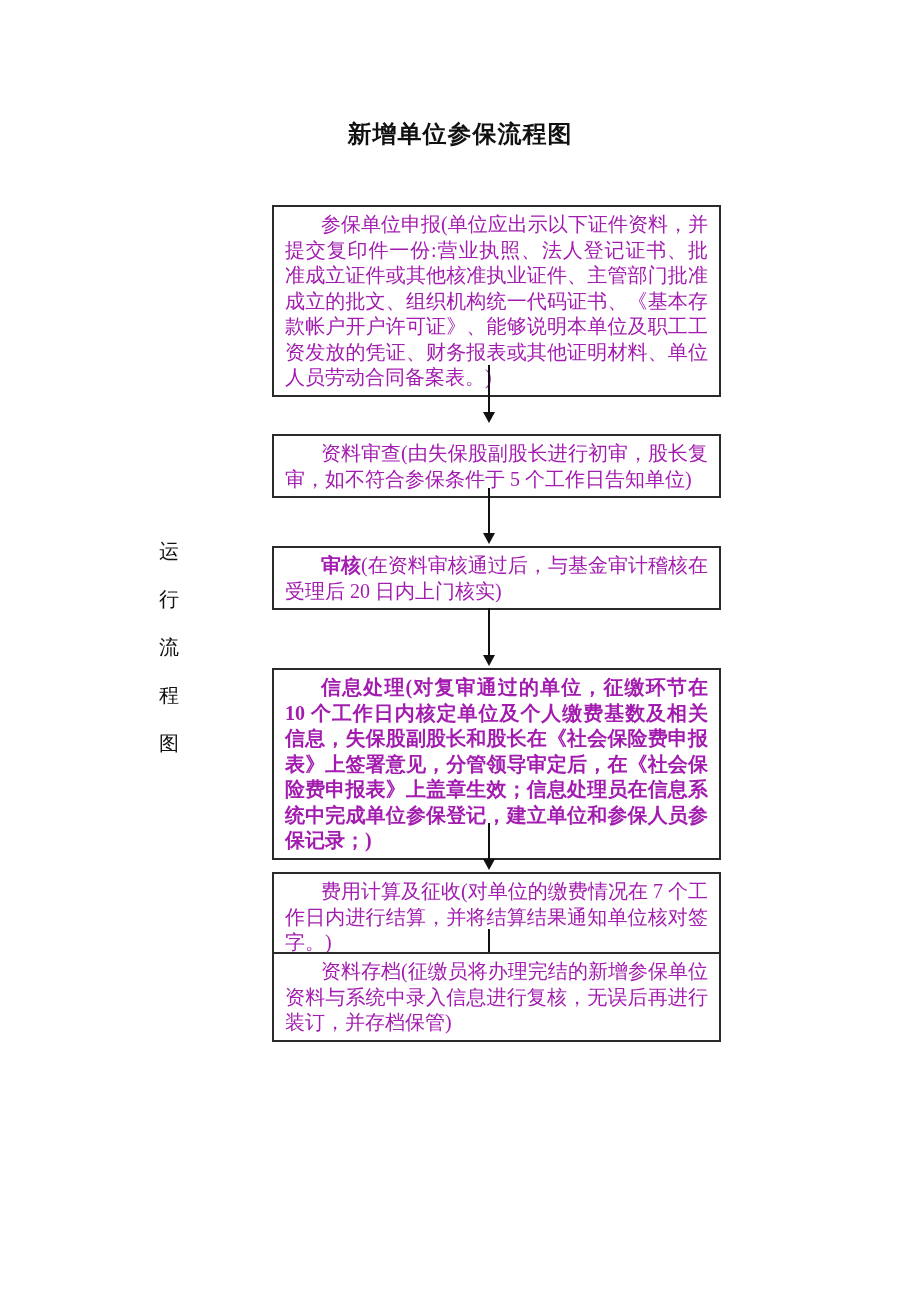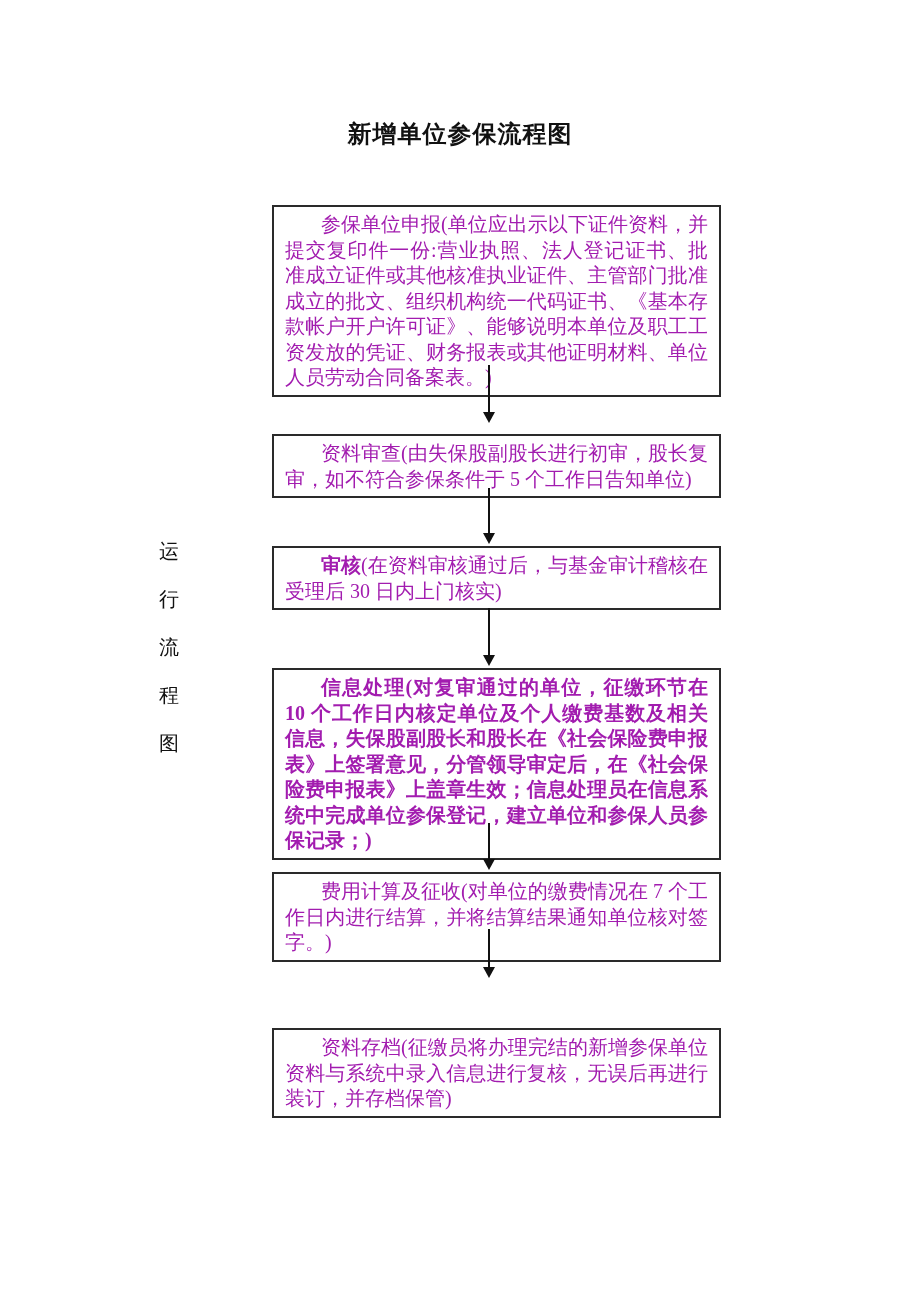--- a/index.html
+++ b/index.html
@@ -52,21 +52,21 @@
     line-height: 25.5px;
     text-align: justify;
     color: #a21caf;
   }
   .flow-node b { font-weight: 700; margin-left: 36px; }
   .node-1 { top: 205px; }
   .node-2 { top: 434px; }
   .node-3 { top: 546px; }
   .node-4 { top: 668px; font-weight: bold; }
   .node-5 { top: 872px; }
-  .node-6 { top: 1028px; }
+  .node-6 { top: 952px; }
   .arrow {
     position: absolute;
     left: 482px;
     width: 13px;
   }
   .arrow .shaft {
     position: absolute;
     left: 50%;
     transform: translateX(-50%);
     top: 0;
@@ -118,21 +118,21 @@
   <div class="flow-node node-2">
     <b></b><span>资料审查(由失保股副股长进行初审，股长复审，如不符合参保条件于 5 个工作日告知单位)</span>
   </div>
 
   <div class="arrow arrow-2">
     <div class="shaft"></div>
     <div class="head"></div>
   </div>
 
   <div class="flow-node node-3">
-    <b>审核</b><span>(在资料审核通过后，与基金审计稽核在受理后 30 日内上门核实)</span>
+    <b>审核</b><span>(在资料审核通过后，与基金审计稽核在受理后 20 日内上门核实)</span>
   </div>
 
   <div class="arrow arrow-3">
     <div class="shaft"></div>
     <div class="head"></div>
   </div>
 
   <div class="flow-node node-4">
     <b></b><span>信息处理(对复审通过的单位，征缴环节在 10 个工作日内核定单位及个人缴费基数及相关信息，失保股副股长和股长在《社会保险费申报表》上签署意见，分管领导审定后，在《社会保险费申报表》上盖章生效；信息处理员在信息系统中完成单位参保登记，建立单位和参保人员参保记录；)</span>
   </div>

